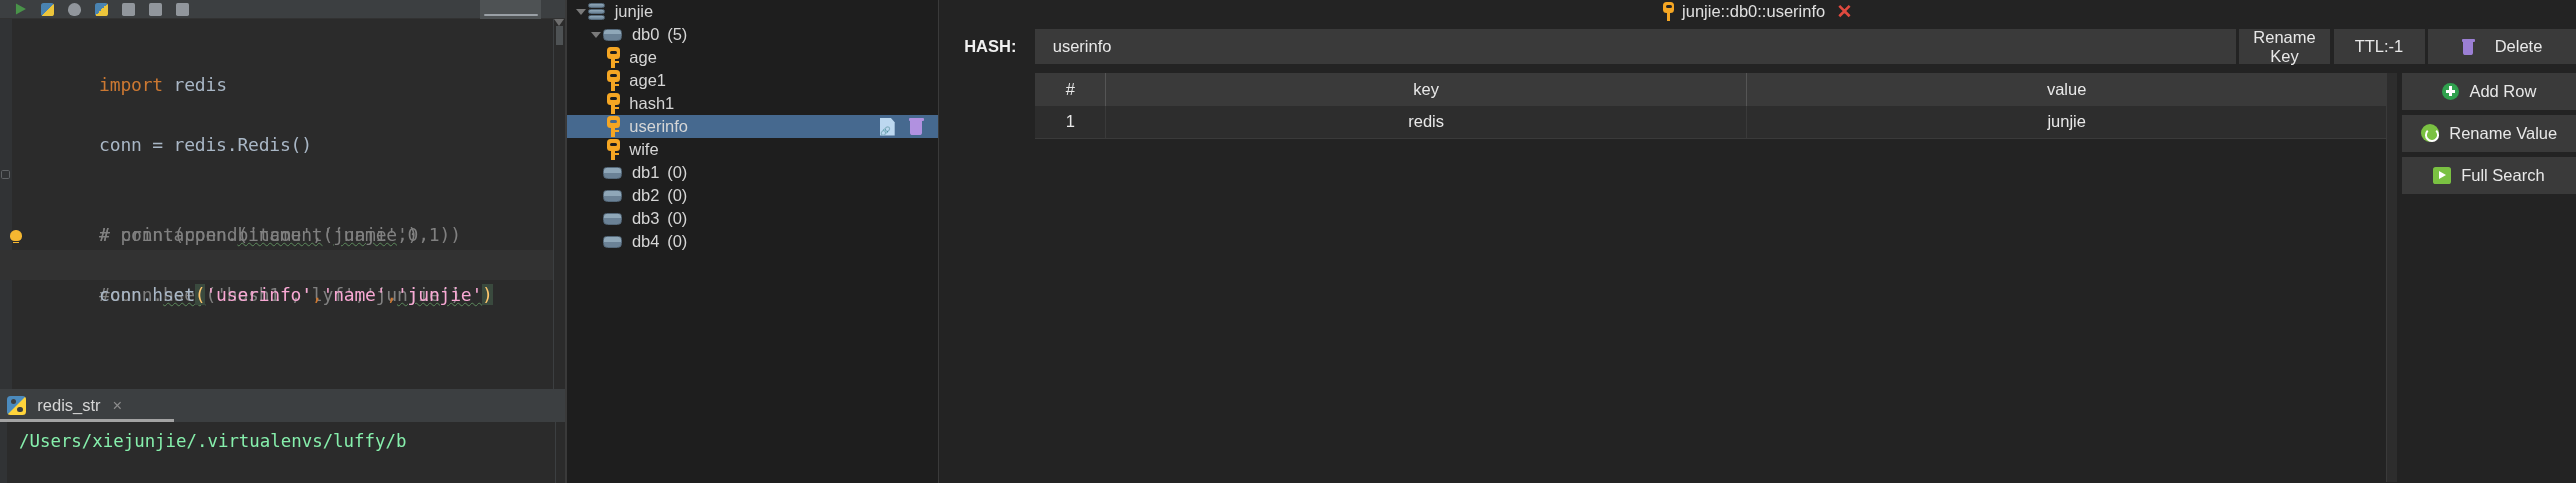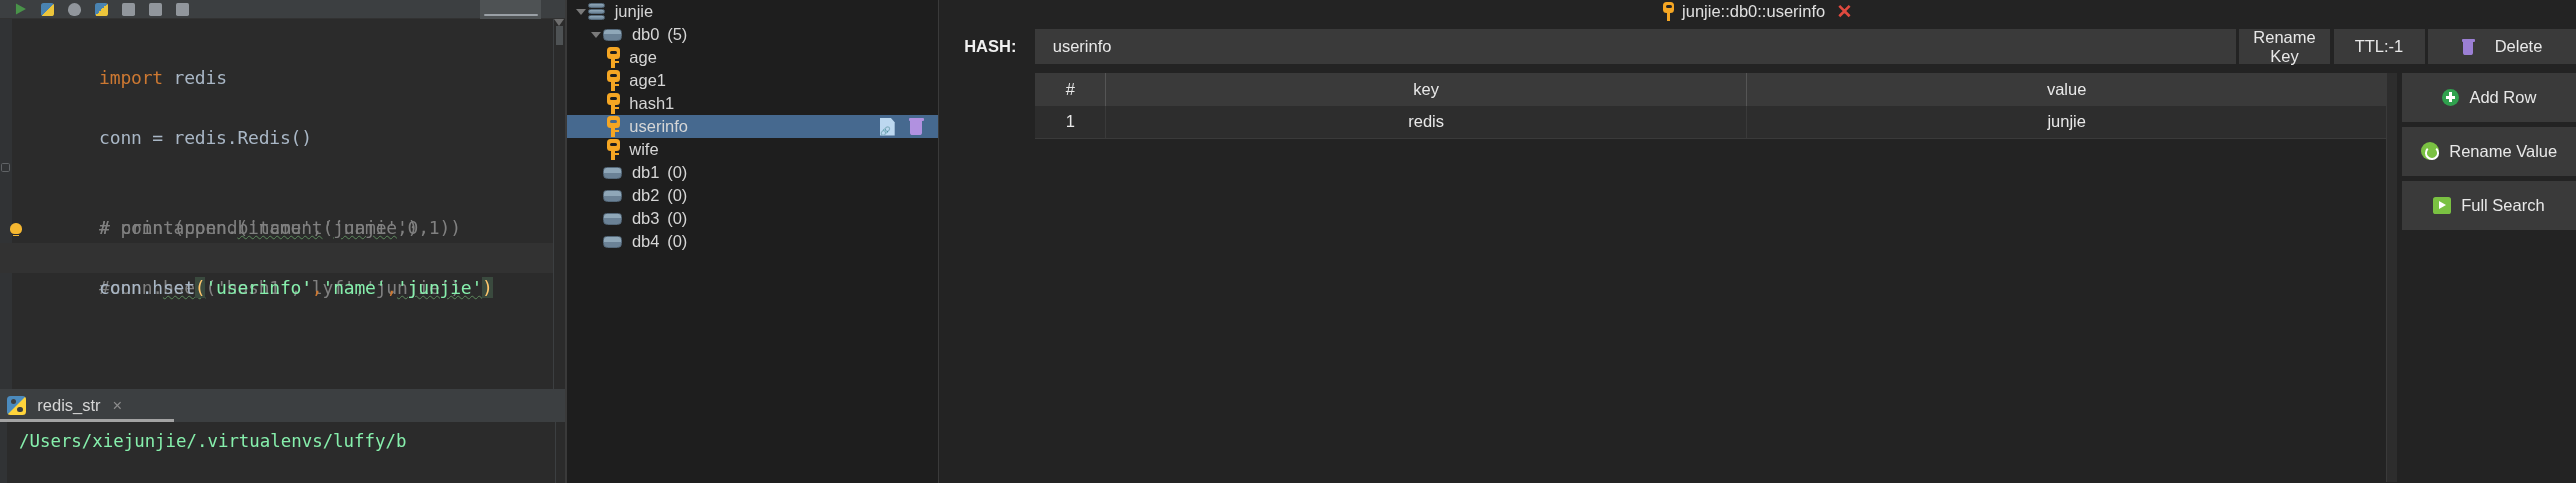--- a/index.html
+++ b/index.html
@@ -21,30 +21,30 @@
   .tb-run { background: #4a9c4a; clip-path: polygon(15% 8%, 15% 92%, 92% 50%); }
   .tb-py { border-radius: 2.6px; background: linear-gradient(135deg,#4b8bbe 50%,#ffd43b 50%); }
   .tb-bug { border-radius: 50% 50% 45% 45%; background: #9aa0a6; }
   .tb-plain { background: #9aa0a6; border-radius: 1.7px; }
   .tb-tabsel { position: absolute; right: 24px; top: 0; width: 61px; height: 19px;
                background: #4e5254; }
   .tb-tabsel::after { content:''; position:absolute; left:3.5px; right:3.5px; bottom:2.6px;
                height:2.6px; background:#9aa0a6; border-radius:1.7px; }
 
   .editor { position: relative; background: #2b2b2b; height: 454px; overflow: hidden;
-            padding-top: 14px; }
+            padding-top: 21px; }
   .gutter { position: absolute; left: 0; top: 0; width: 12px; height: 100%;
             background: #313335; }
   .code-line { height: 30px; line-height: 30px; white-space: pre;
                font-family: "DejaVu Sans Mono", monospace; font-size: 18px;
                padding-left: 14px; position: relative; letter-spacing: -0.2px;}
   .kw  { color: #cc7832; }
   .txt { color: #a9b7c6; }
   .cmt { color: #808080; }
-  .str { color: #86efac; }
+  .str { color: #f9a8d4; }
   .hl-line { background: #323232; }
   .paren-hl { background: #3a4a3e; color: #ffc66d; }
   .squig { text-decoration: underline wavy #5c8a5c; text-decoration-thickness: 0.9px; }
   .bulb { position: absolute; left: 10.4px; top: 9.6px; width: 11.3px; height: 11.3px;
           background: #f5b731; border-radius: 50% 50% 40% 40%; }
   .bulb::after { content:''; position:absolute; left:2.6px; bottom:-2.6px; width:6px; height:1.7px;
                  background:#f5b731; }
   .fold { position: absolute; left: 0.9px; top: 10.4px; width: 8.7px; height: 8.7px;
           border: 0.9px solid #606366; border-radius: 1.7px; }
   .ed-scroll { position: absolute; right: 0; top: 0; width: 12px; height: 100%;
@@ -160,21 +160,21 @@
   .tbody { background:#2d2d2d; }
   .trow { display:flex; height: 33px; border-bottom:0.9px solid #3a3a3a; }
   .td { display:flex; align-items:center; justify-content:center; color:#e8e8e8;
         font-size:16.5px; border-right:0.9px solid #3a3a3a; }
   .td-num { flex: 0 0 71px; }
   .td-key { flex: 1 1 0; }
   .td-val { flex: 1 1 0; border-right:none; }
   .tbl-scroll { width: 10.4px; background:#2d2d2d; border-left:0.9px solid #3a3a3a; }
 
   .actions { flex: 0 0 174px; margin-left: 5.2px; }
-  .act-btn { height: 49px; background:#3a3a3a; display:flex; align-items:center;
+  .act-btn { height: 37px; background:#3a3a3a; display:flex; align-items:center;
              justify-content:center; color:#e8e8e8; font-size:16.5px; margin-bottom: 5.2px;
              gap: 10.4px; font-family:"Liberation Sans",sans-serif; border:none; width:100%;}
   .act-btn.disabled { color:#6e6e6e; }
   .act-input { height: 35px; background:#3a3a3a; color:#9b9b9b; font-size:16.5px;
              display:flex; align-items:center; padding-left: 12px; margin-bottom: 5.2px;
              border:none; width:100%; font-family:"Liberation Sans",sans-serif;}
   .ico-plus { width: 17.4px; height:17.4px; border-radius:50%; background:#30a14e;
              position:relative; flex:0 0 17.4px;}
   .ico-plus::before { content:''; position:absolute; left:3.9px; top:7.7px; width:9.6px;
              height:2.3px; background:#fff; }

